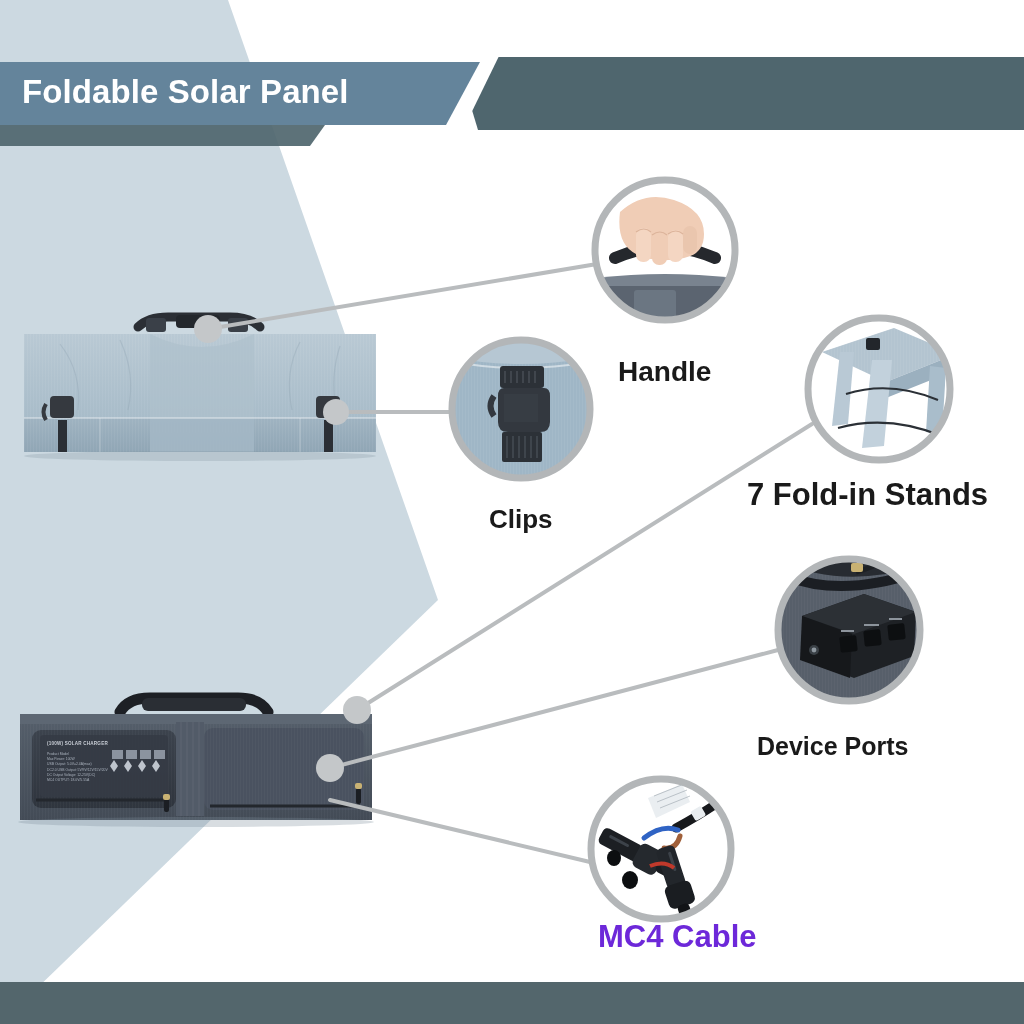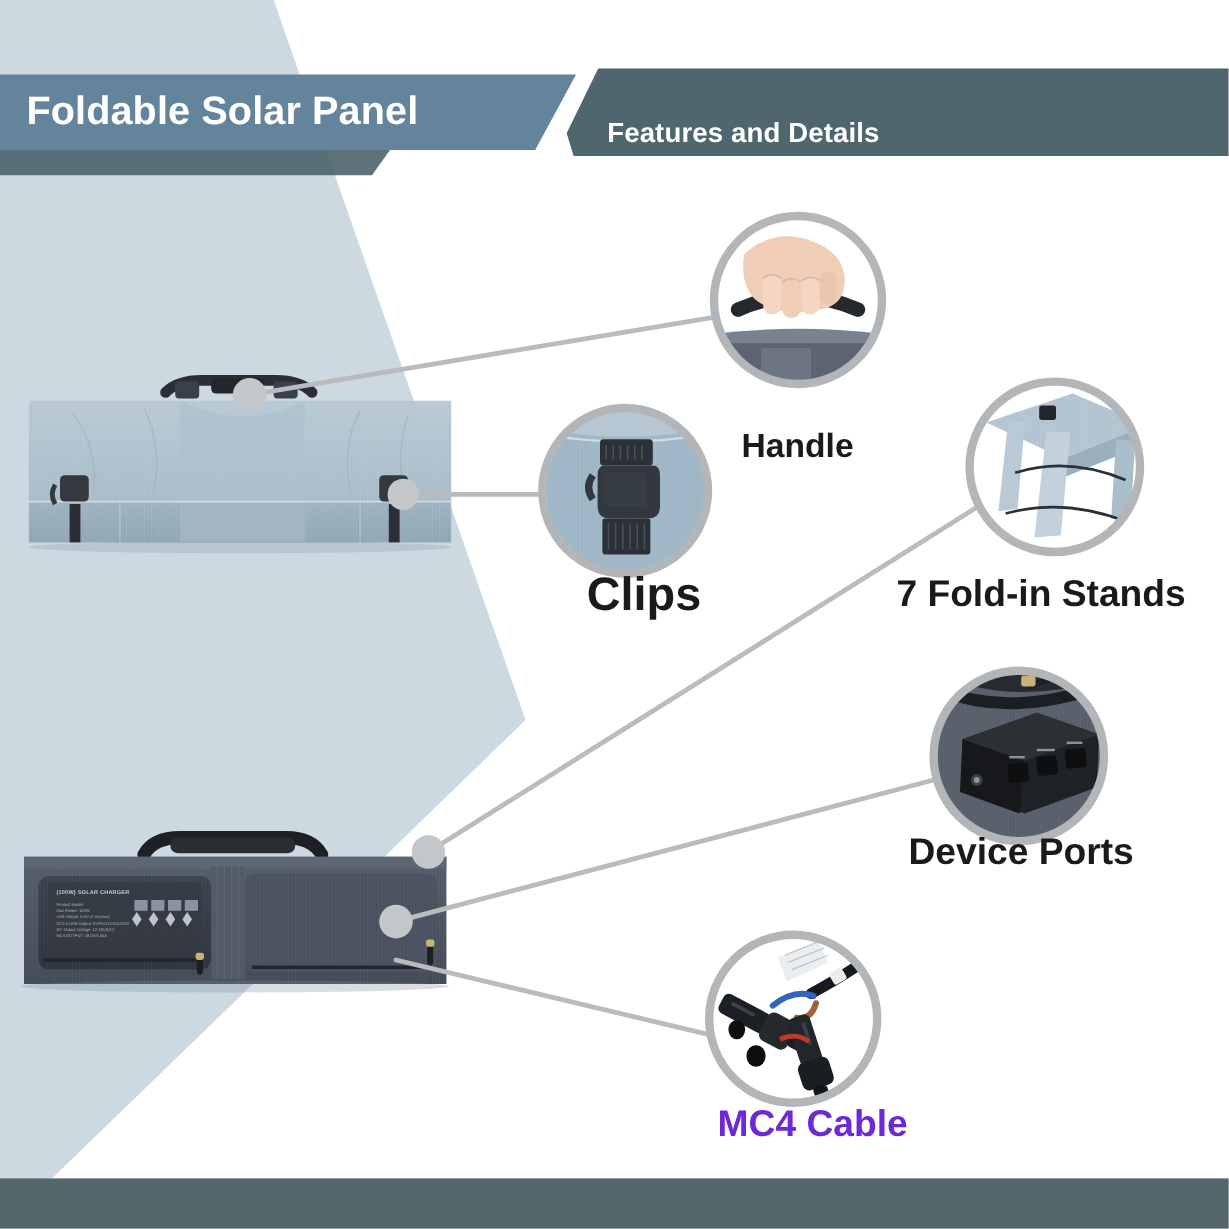--- a/index.html
+++ b/index.html
@@ -29,23 +29,23 @@
 
   
   .footer{position:absolute;left:0;bottom:0;width:1024px;height:42px;background:#53666c;}
 
   
   .cl-label{
     position:absolute;color:#1a1a1a;font-weight:bold;white-space:nowrap;
     line-height:1;
   }
   .cl-handle{left:618px;top:358px;font-size:28px;}
-  .cl-clips{left:489px;top:476px;font-size:39px;}
+  .cl-clips{left:489px;top:506px;font-size:26px;}
   .cl-stands{left:747px;top:479px;font-size:31px;}
-  .cl-ports{left:757px;top:694px;font-size:31px;}
+  .cl-ports{left:757px;top:734px;font-size:25px;}
   .cl-mc4{left:598px;top:921px;font-size:31px;}
 
   
   .spec-title{
     position:absolute;left:47px;top:741px;font-size:4.6px;color:#c9ced6;
     font-weight:bold;letter-spacing:.2px;white-space:nowrap;
   }
   .spec-lines{
     position:absolute;left:47px;top:752px;font-size:3.4px;color:#aab2bd;
     line-height:5.2px;white-space:pre;
@@ -365,21 +365,20 @@
 
       <polygon points="0,118 330,118 310,146 0,146" fill="#4f666e" opacity=".92"></polygon>
 
       <polygon points="456,57 1024,57 1024,130 478,130" fill="#4f666e"></polygon>
 
       <polygon points="436,54 500,54 460,136 396,136" fill="#ffffff"></polygon>
 
       <polygon points="0,62 480,62 446,125 0,125" fill="#64849b"></polygon>
     </svg>
     <div class="hdr-title-txt">Foldable Solar Panel</div>
-    <div class="hdr-sub-txt">Features and Details</div>
   </div>
 
   <div class="spec-title">(100W) SOLAR CHARGER</div>
   <div class="spec-lines">Product Model
 Max Power: 100W
 USB Output: 5.0V=2.4A(max)
 DC2.0 USB Output: 5V/9V/12V/15V/20V
 DC Output Voltage: 12-25V(DC)
 MC4 OUTPUT: 18.0V/5.55A</div>
 

